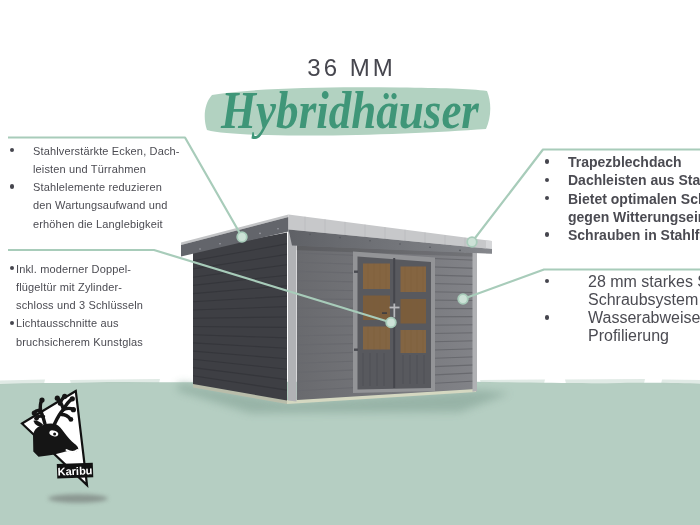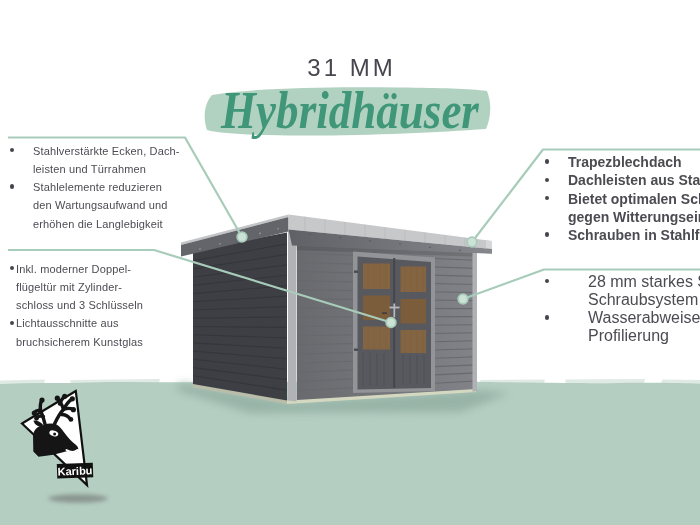--- a/index.html
+++ b/index.html
@@ -152,21 +152,21 @@
   <circle cx="54.6" cy="434.1" r="1.5" fill="#151515"></circle>
 
   <path d="M66.5,450 C70.5,452.3 74.8,452.3 77.4,450" stroke="#ffffff" stroke-width="2" fill="none" stroke-linecap="round"></path>
 
   <g transform="rotate(-2 74 470)">
     <rect x="57" y="463.5" width="36" height="14.5" fill="#111111"></rect>
     <text x="75" y="475" font-family="Liberation Sans, sans-serif" font-size="11" font-weight="bold" fill="#ffffff" text-anchor="middle">Karibu</text>
   </g>
 </svg>
 
-<div style="position:absolute;left:0;top:54px;width:700px;text-align:center;color:#46464e;font-size:24px;letter-spacing:3px;text-indent:3px;">31 MM</div>
+<div style="position:absolute;left:0;top:54px;width:700px;text-align:center;color:#46464e;font-size:24px;letter-spacing:3px;text-indent:3px;">36 MM</div>
 
 <div style="position:absolute;left:0;top:84px;width:700px;text-align:center;color:#3f9678;font-size:53px;line-height:53px;font-family:'Liberation Serif',serif;font-style:italic;font-weight:bold;transform:scaleX(0.85);">Hybridhäuser</div>
 
 <div class="txt" style="left:33px;top:141.5px;">Stahlverstärkte Ecken, Dach-<br>leisten und Türrahmen<br>Stahlelemente reduzieren<br>den Wartungsaufwand und<br>erhöhen die Langlebigkeit</div>
 
 <span class="bull" style="left:9.7px;top:147.7px;"></span>
 <span class="bull" style="left:9.7px;top:184.3px;"></span>
 
 <div class="txt" style="left:16px;top:259.5px;">Inkl. moderner Doppel-<br>flügeltür mit Zylinder-<br>schloss und 3 Schlüsseln<br>Lichtausschnitte aus<br>bruchsicherem Kunstglas</div>
 

